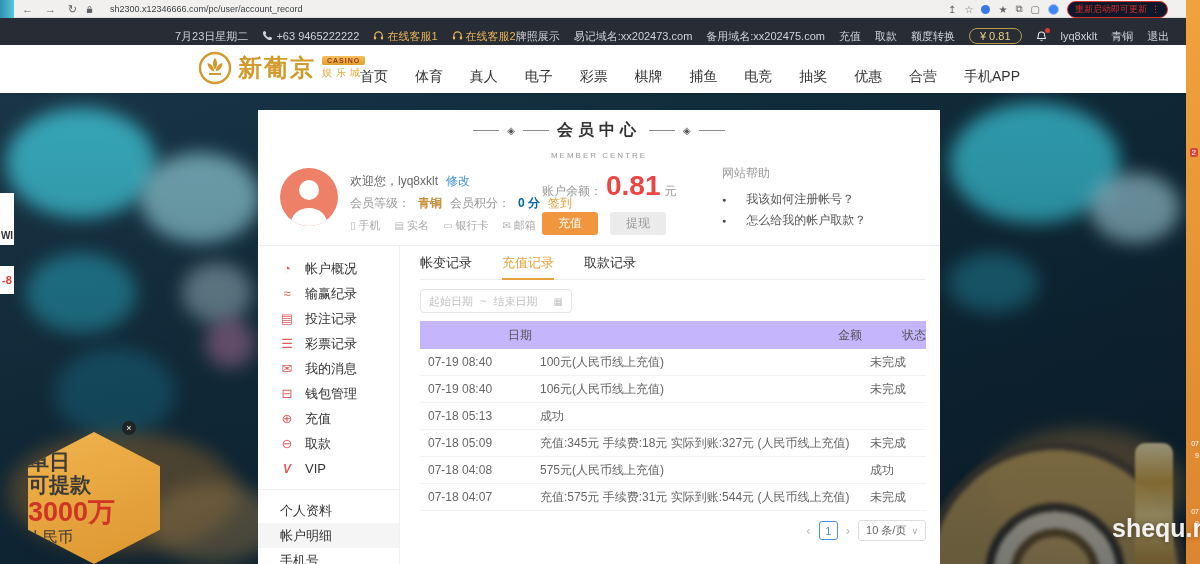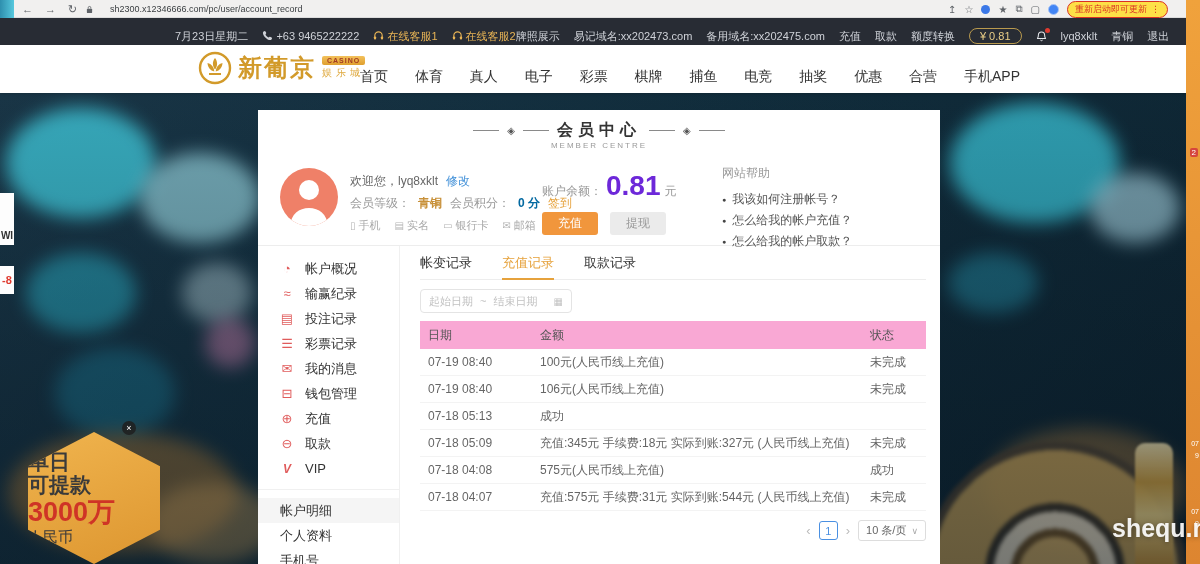--- a/index.html
+++ b/index.html
@@ -9,21 +9,21 @@
 
   
   .chrome { position:absolute; left:0; top:0; width:1186px; height:18px; background:#f1f0ef; border-bottom:1px solid #dcdcdc; z-index:20; }
   .chrome-frag { position:absolute; left:0; top:0; width:14px; height:18px; background:linear-gradient(90deg,#2e8fae,#57c8dd); z-index:21; }
   .chrome-btns { position:absolute; left:22px; top:0; height:18px; display:flex; align-items:center; gap:12px; color:#5f6368; font-size:11px; }
   .urlbar { position:absolute; left:86px; top:0; height:18px; display:flex; align-items:center; gap:17px; color:#3c4043; font-size:9px; }
   .lock-svg { width:7px; height:9px; }
   .chrome-right { position:absolute; right:18px; top:0; height:18px; display:flex; align-items:center; gap:8px; color:#5f6368; font-size:10px; }
   .ext-dot { width:9px; height:9px; border-radius:50%; background:#3b78e7; display:inline-block; }
   .avatar-dot { width:11px; height:11px; border-radius:50%; background:#4285f4; border:1px solid #a8c4f5; display:inline-block; }
-  .update-pill { display:flex; align-items:center; gap:4px; border:1px solid #d93025; color:#d93025; border-radius:9px; font-size:9px; padding:1px 7px; background:#fde047; white-space:nowrap; }
+  .update-pill { display:flex; align-items:center; gap:4px; border:1px solid #d93025; color:#d93025; border-radius:9px; font-size:9px; padding:1px 7px; background:#0f172a; white-space:nowrap; }
 
   
   .topbar { position:absolute; left:0; top:18px; width:1186px; height:27px; background:#282c34; z-index:19; }
   .topbar-inner { position:absolute; left:175px; right:165px; top:0; height:36px; display:flex; align-items:center; justify-content:space-between; font-size:11px; color:#cfd2d8; }
   .tb-group { display:flex; align-items:center; gap:14px; white-space:nowrap; }
   .tb-gold { color:#e8b455; }
   .tb-ico { width:11px; height:11px; vertical-align:-1px; }
   .tb-pill { border:1px solid #b99a4e; color:#e9cd86; border-radius:10px; padding:1px 10px; font-size:11px; }
   .bell-wrap { position:relative; display:inline-flex; }
   .bell-dot { position:absolute; right:-3px; top:-3px; width:5px; height:5px; border-radius:50%; background:#e03b30; }
@@ -68,68 +68,68 @@
   .rb1{top:440px} .rb2{top:452px} .rb3{top:508px} .rb4{top:520px}
 
   
   .card { position:absolute; left:258px; top:110px; width:682px; height:454px; background:#fff; z-index:5; }
   .card-head { position:relative; height:136px; border-bottom:1px solid #ededed; }
   .mc-title-wrap { position:absolute; left:0; right:0; top:10px; text-align:center; }
   .mc-title-row { display:flex; align-items:center; justify-content:center; gap:8px; }
   .deco-line { width:26px; height:1px; background:#8a8a8a; display:inline-block; }
   .deco-diamond { color:#555; font-size:10px; }
   .mc-title { font-size:16px; font-weight:bold; color:#333; letter-spacing:5px; }
-  .mc-sub { margin-top:0; font-size:8px; color:#9a9a9a; letter-spacing:2px; }
+  .mc-sub { margin-top:10px; font-size:8px; color:#9a9a9a; letter-spacing:2px; }
 
   .avatar { position:absolute; left:22px; top:58px; width:58px; height:58px; border-radius:50%; background:#ef8068; overflow:hidden; }
   .user-info { position:absolute; left:92px; top:60px; font-size:12px; color:#666; }
   .ui-line { height:22px; display:flex; align-items:center; gap:8px; white-space:nowrap; }
   .link-blue { color:#3f8fd8; cursor:pointer; }
   .link-gold { color:#e6a23c; cursor:pointer; }
   .lvl-gold { color:#c8913a; font-weight:bold; }
   .pts-strong { color:#0369a1; font-weight:bold; }
   .muted { color:#999; }
   .verify-row { display:flex; gap:14px; color:#a9a9a9; font-size:11px; }
   .verify-item { display:flex; align-items:center; gap:3px; cursor:pointer; }
   .verify-glyph { font-size:10px; color:#b5b5b5; }
 
   .balance-box { position:absolute; left:284px; top:62px; white-space:nowrap; }
   .bal-line { display:flex; align-items:baseline; gap:4px; }
   .bal-label { font-size:12px; color:#999; }
-  .bal-num { font-size:28px; font-weight:bold; color:#6d28d9; line-height:1; }
+  .bal-num { font-size:28px; font-weight:bold; color:#ef4444; line-height:1; }
   .bal-unit { font-size:12px; color:#999; }
   .bal-btns { margin-top:12px; display:flex; gap:12px; }
   .btn { width:56px; height:23px; border-radius:3px; font-size:12px; display:flex; align-items:center; justify-content:center; cursor:pointer; }
   .btn-orange { background:#f1963c; color:#fff; }
   .btn-gray { background:#ebebeb; color:#999; }
 
   .help-box { position:absolute; left:464px; top:55px; width:205px; }
   .help-title { font-size:12px; color:#999; margin-bottom:7px; }
-  .help-item { display:flex; align-items:center; gap:6px; font-size:12px; color:#555; height:21px; cursor:pointer; }
+  .help-item { display:flex; align-items:center; gap:20px; font-size:12px; color:#555; height:21px; cursor:pointer; }
   .help-item .bullet { font-size:7px; color:#444; }
 
   
   .card-body { display:flex; height:318px; }
   .sidebar { width:142px; border-right:1px solid #f0f0f0; padding-top:10px; }
   .side-item { height:25px; display:flex; align-items:center; padding-left:22px; gap:11px; font-size:13px; color:#333; cursor:pointer; }
   .side-icon { color:#e05c5c; font-size:13px; width:14px; text-align:center; }
   .side-icon.vip { font-style:italic; font-weight:bold; font-size:12px; }
   .side-divider { height:1px; background:#f0f0f0; margin:8px 0; }
   .sub-item { height:25px; display:flex; align-items:center; padding-left:22px; font-size:13px; color:#333; cursor:pointer; }
   .sub-item.active { background:#f5f5f5; }
 
   .records { flex:1; padding:0 14px 6px 20px; }
   .tabs { height:34px; display:flex; align-items:stretch; gap:30px; border-bottom:1px solid #ededed; }
   .tab { display:flex; align-items:center; font-size:13px; color:#333; cursor:pointer; position:relative; }
   .tab.active { color:#e6a23c; }
   .tab.active::after { content:""; position:absolute; left:0; right:0; bottom:-1px; height:2px; background:#e6a23c; }
   .datebox { margin:9px 0 8px 0; width:152px; height:24px; border:1px solid #e4e4e4; border-radius:4px; display:flex; align-items:center; gap:7px; padding:0 8px; font-size:11px; color:#c2c2c2; cursor:pointer; }
   .cal-glyph { margin-left:auto; color:#c2c2c2; font-size:10px; }
   .grid-row { display:grid; grid-template-columns:112px 1fr 64px; align-items:center; }
-  .thead { background:#f9a8d4; height:28px; font-size:12px; color:#555; }
+  .thead { background:#c4b5fd; height:28px; font-size:12px; color:#555;text-align:right; }
   .cell { padding-left:8px; white-space:nowrap; overflow:hidden; }
   .trow { height:27px; border-bottom:1px solid #f3f3f3; font-size:12px; color:#666; }
   .pagination { margin-top:9px; display:flex; justify-content:flex-end; align-items:center; gap:8px; }
   .pg-arrow { color:#bbb; font-size:13px; cursor:pointer; }
   .pg-num { width:19px; height:19px; border:1px solid #4a90e2; color:#4a90e2; border-radius:3px; font-size:11px; display:flex; align-items:center; justify-content:center; cursor:pointer; }
   .pg-size { height:21px; border:1px solid #ddd; border-radius:3px; font-size:11px; color:#666; display:flex; align-items:center; gap:5px; padding:0 7px; cursor:pointer; background:#fff; }
   .pg-size .chev { color:#aaa; font-size:9px; }
 
   
   .promo { position:absolute; left:28px; top:432px; width:132px; height:132px; z-index:7;
@@ -352,24 +352,20 @@
 
       <div class="help-box">
         <div class="help-title">网站帮助</div>
         <div>
             <div class="help-item">
               <span class="bullet">●</span>
               <span>我该如何注册帐号？</span>
             </div>
             <div class="help-item">
               <span class="bullet">●</span>
-              <span>怎么给我的帐户充值？</span>
-            </div>
-            <div class="help-item">
-              <span class="bullet">●</span>
               <span>怎么给我的帐户取款？</span>
             </div>
           </div>
       </div>
     </div>
 
     <div class="card-body">
       <div class="sidebar">
         <div>
             <div class="side-item">
@@ -404,22 +400,22 @@
               <span class="side-icon">⊖</span>
               <span class="side-label">取款</span>
             </div>
             <div class="side-item">
               <span class="side-icon vip">V</span>
               <span class="side-label">VIP</span>
             </div>
           </div>
         <div class="side-divider"></div>
         <div>
+            <div class="sub-item">个人资料</div>
             <div class="sub-item active">帐户明细</div>
-            <div class="sub-item">个人资料</div>
             <div class="sub-item">手机号</div>
           </div>
       </div>
 
       <div class="records">
         <div class="tabs">
             <div class="tab">帐变记录</div>
             <div class="tab active">充值记录</div>
             <div class="tab">取款记录</div>
           </div>

